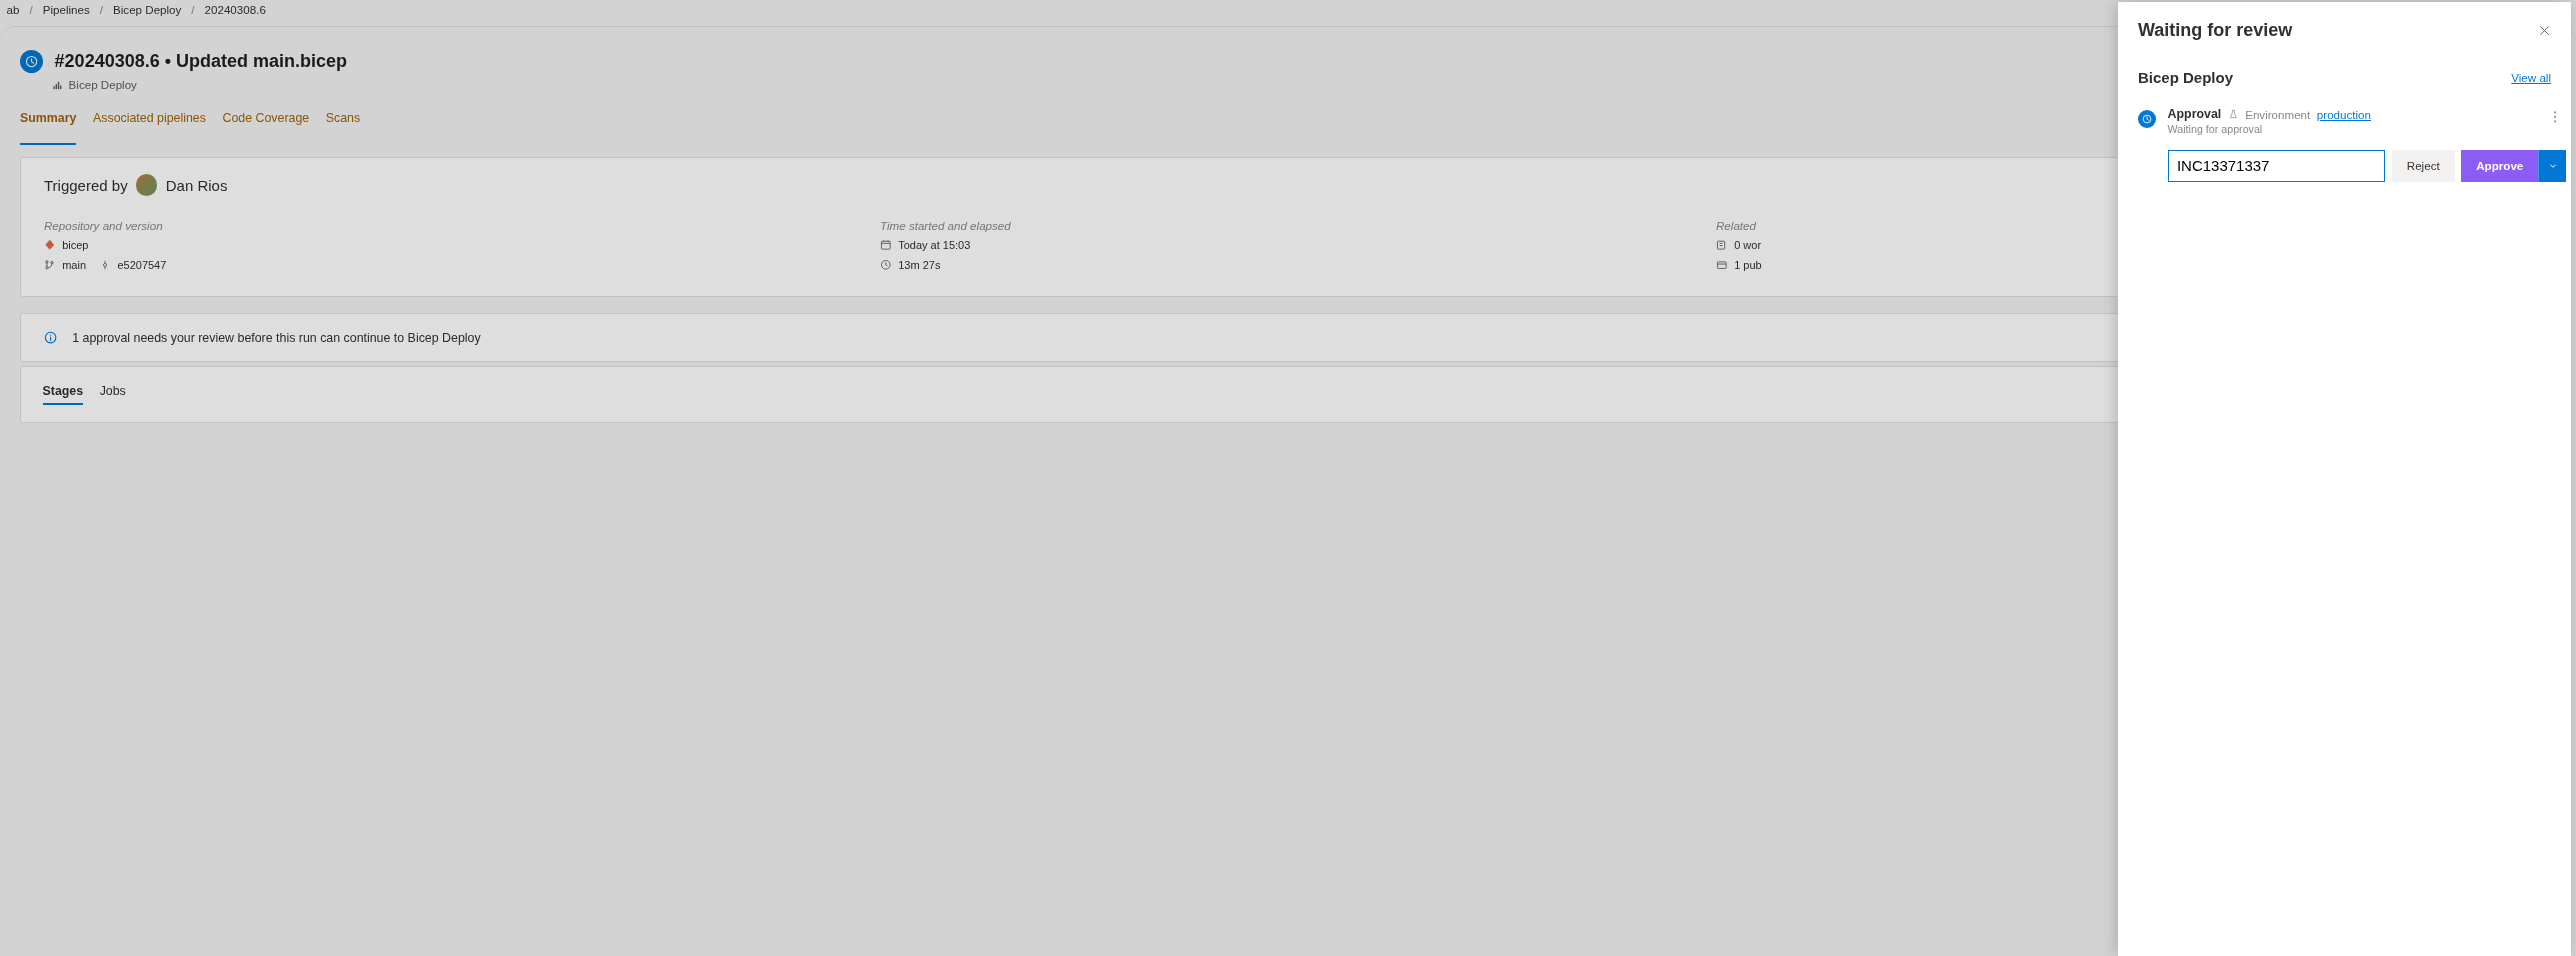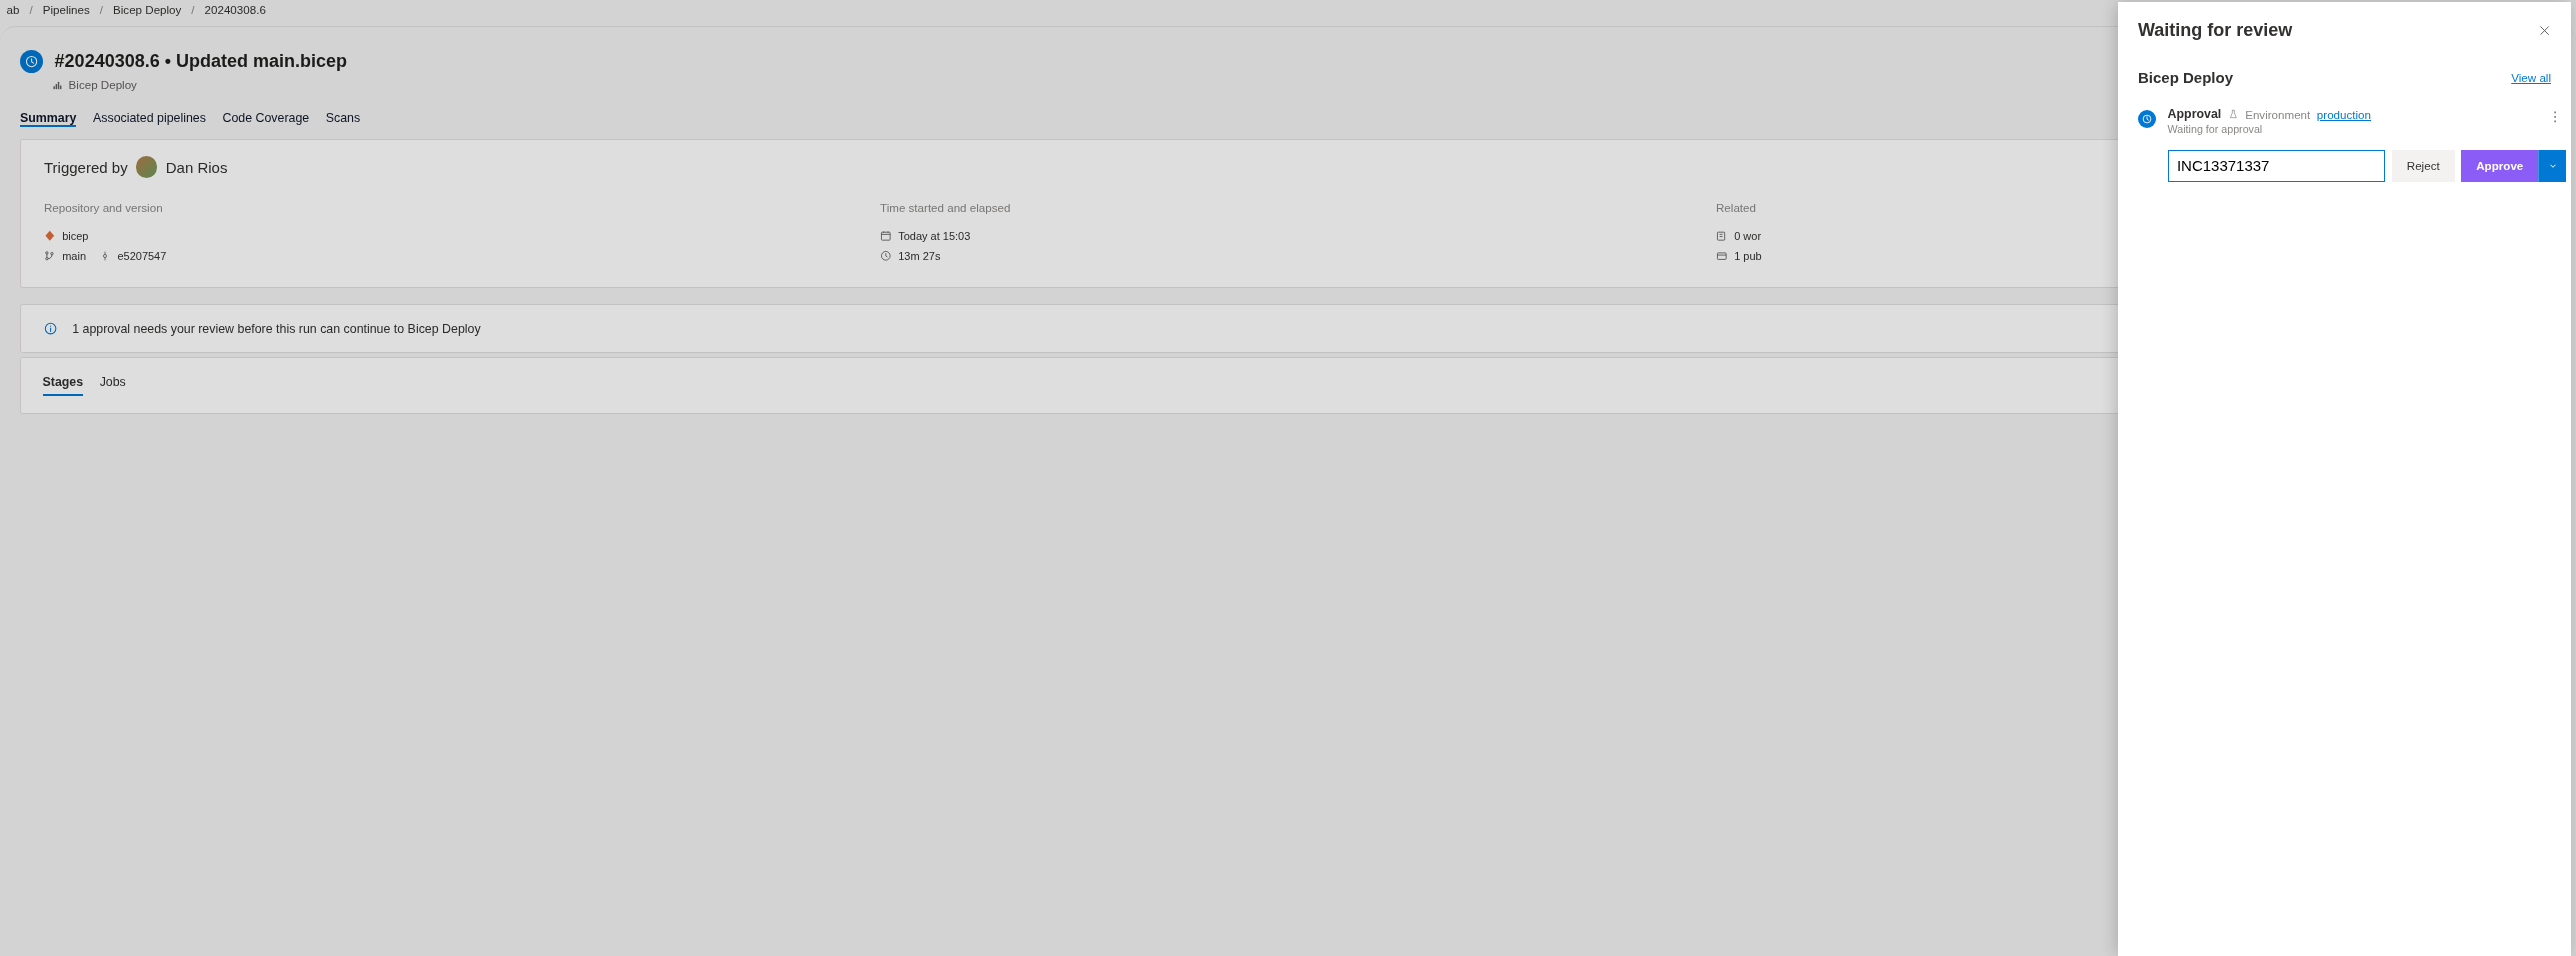--- a/index.html
+++ b/index.html
@@ -60,24 +60,24 @@
     gap: 5px;
     color: #605e5c;
     font-size: 11.6px;
   }
   .tabs {
     display: flex;
     gap: 16.5px;
     padding: 20px 20px 0 20px;
   }
   .tab {
-    padding-bottom: 0;
+    padding-bottom: 18px;
     cursor: pointer;
     font-size: 12.4px;
-    color: #0f172a;
+    color: #a16207;
   }
   .tab.active {
     font-weight: 600;
     border-bottom: 2.5px solid #0078d4;
   }
   .card {
     background: #fff;
     border: 0.8px solid #e1dfdd;
     border-radius: 2.5px;
     margin: 11.6px 20px 0 20px;
@@ -97,21 +97,22 @@
     display: inline-block;
   }
   .meta-cols {
     display: grid;
     grid-template-columns: 1fr 1fr 1fr;
     gap: 20px;
   }
   .meta-label {
     color: #8a8886;
     font-size: 11.6px;
-    margin-bottom: 16px;
+    margin-bottom: 7px;
+    font-style: italic;
   }
   .meta-line {
     display: flex;
     align-items: center;
     gap: 6.6px;
     font-size: 11px;
     color: #323130;
     margin-bottom: 8.3px;
   }
   .meta-line .ic {

